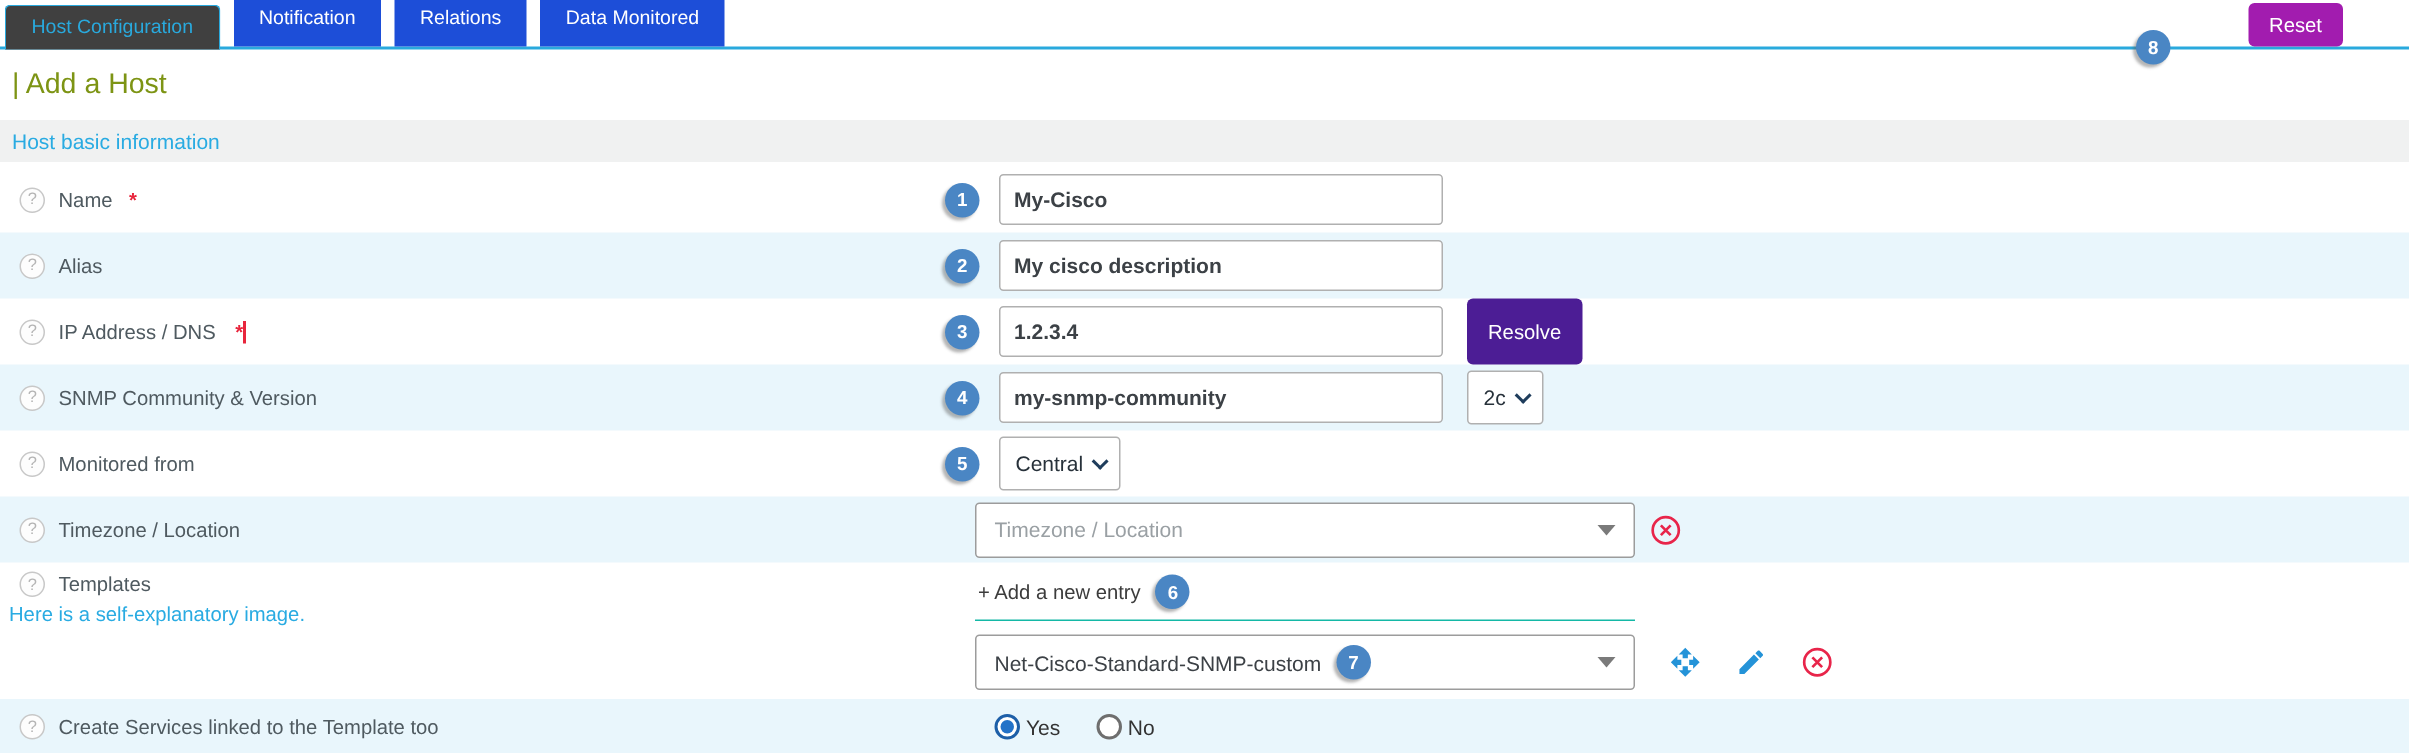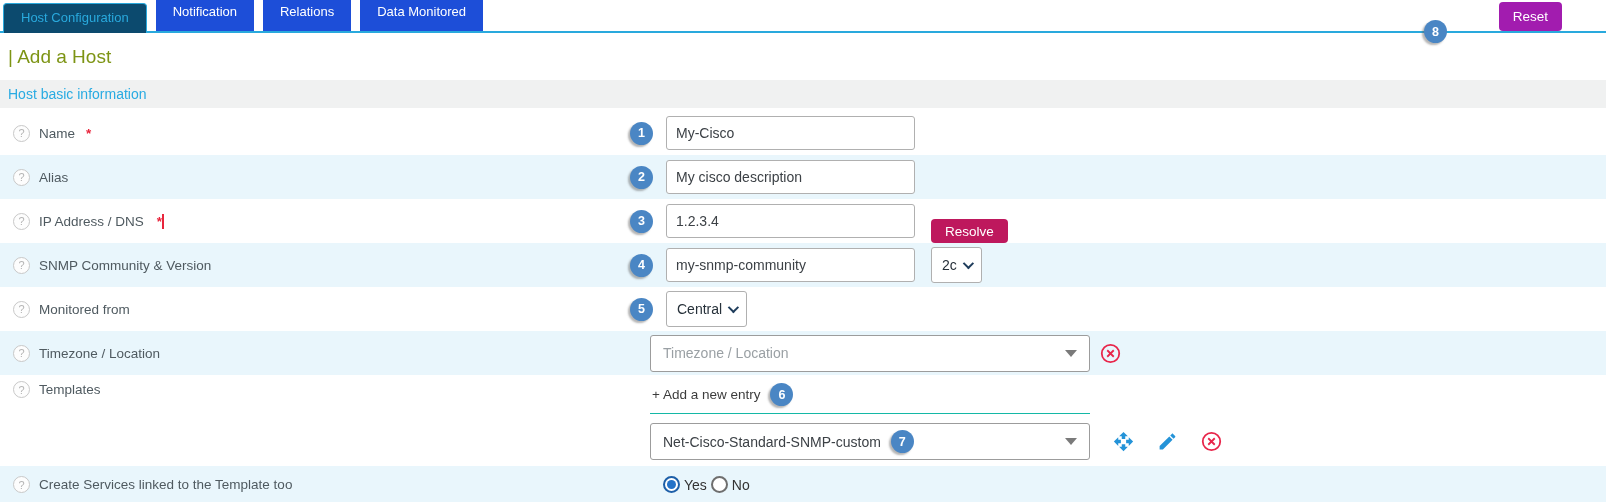--- a/index.html
+++ b/index.html
@@ -18,21 +18,21 @@
     border-bottom: 2px solid #29a9dd;
   }
   .tab {
     height: 40px; display: flex; align-items: center;
     padding: 0 17px; margin-right: 9px;
     background: #1d4ed8; color: #ffffff;
     border-radius: 3px 3px 0 0; font-size: 13px; cursor: pointer;
     white-space: nowrap;
   }
   .tab.active {
-    background: #0c4a6e; color: #29a9dd;
+    background: #404040; color: #29a9dd;
     border: 1px solid #29a9dd; border-bottom: none;
     height: 30px; margin-bottom: -2px; padding-bottom: 2px;
     border-radius: 4px 4px 0 0; position: relative; z-index: 2;
   }
   .tab-actions { margin-left: auto; display: flex; gap: 14px; margin-right: 44px; }
   .btn {
     height: 29px; padding: 0 14px; border: none; border-radius: 4px;
     color: #ffffff; font-size: 13.5px; font-family: inherit; cursor: pointer;
   }
   .btn-save { background: #88b917; }
@@ -67,22 +67,22 @@
   .help-icon {
     width: 17px; height: 17px; border-radius: 50%;
     border: 1px solid #c8c8c8; color: #b5b5b5; background: #fdfdfd;
     font-size: 11px; display: inline-flex; align-items: center; justify-content: center;
     flex: none;
   }
   .req { color: #e8253c; font-weight: bold; margin-left: 2px; }
   .red-caret { display: inline-block; width: 2px; height: 15px; background: #e8253c; margin-left: 1px; vertical-align: middle; }
 
   input.text {
-    width: 249px; height: 34px; border: 1px solid #b0b0b0; border-radius: 3px;
-    padding: 0 9px; font-size: 14px; font-family: inherit; color: #3c4146; background: #fff;
+    width: 296px; height: 34px; border: 1px solid #b0b0b0; border-radius: 3px;
+    padding: 0 9px; font-size: 14px; font-family: inherit; color: #3c4146; background: #fff; font-weight: bold;
   }
   .selectbox {
     height: 36px; border: 1px solid #b0b0b0; border-radius: 3px; background: #fff;
     display: inline-flex; align-items: center; gap: 6px; padding: 0 10px;
     font-size: 14px; color: #27313a; cursor: pointer;
   }
   .chev {
     width: 8px; height: 8px; border-right: 2px solid #1f3d5c; border-bottom: 2px solid #1f3d5c;
     transform: rotate(45deg) translateY(-2px); display: inline-block;
   }
@@ -111,21 +111,21 @@
   .tpl-right { margin-left: 20px; display: flex; flex-direction: column; }
   .add-entry-row {
     width: 440px; display: flex; align-items: center; gap: 10px;
     padding: 2px 0 7px 2px; border-bottom: 1px solid #14b8a6;
     color: #3c3c3c; font-size: 13.5px;
   }
   .add-entry-row .label { cursor: pointer; }
   .tpl-select-row { display: flex; align-items: center; gap: 23px; margin-top: 9px; }
 
   
-  .radio-group { display: flex; align-items: center; gap: 4px; margin-left: 33px; }
+  .radio-group { display: flex; align-items: center; gap: 24px; margin-left: 33px; }
   .radio-opt { display: flex; align-items: center; gap: 4px; cursor: pointer; color: #333; font-size: 14px; }
   .radio {
     width: 17px; height: 17px; border-radius: 50%; background: #fff; flex: none;
     display: inline-flex; align-items: center; justify-content: center;
   }
   .radio.on { border: 2px solid #1d5fa8; }
   .radio.on .dot { width: 9px; height: 9px; border-radius: 50%; background: #2372c8; }
   .radio.off { border: 2px solid #6e6e6e; }
 </style>
 </head>
@@ -174,21 +174,21 @@
 <div class="row">
   <div class="row-label">
     <span class="help-icon">?</span>
     <span>IP Address / DNS</span>
     <span class="req" style="margin-left:4px">*</span>
     <span class="red-caret" style="margin-left:-9px"></span>
   </div>
   <div class="row-control">
     <span class="badge">3</span>
     <input class="text" type="text" value="1.2.3.4" style="">
-    <button class="btn" style="background:#be185d; height:24px; margin-left:3px;margin-top:20px;">Resolve</button>
+    <button class="btn" style="background:#4c1d95; height:44px; margin-left:3px;">Resolve</button>
   </div>
 </div>
 
 <div class="row alt">
   <div class="row-label">
     <span class="help-icon">?</span>
     <span>SNMP Community &amp; Version</span>
   </div>
   <div class="row-control">
     <span class="badge">4</span>
@@ -232,20 +232,21 @@
     </span>
   </div>
 </div>
 
 <div class="row" style="align-items:flex-start; padding-top:6px; padding-bottom:6px;">
   <div class="tpl-label-cell">
     <div class="tpl-label-line">
       <span class="help-icon">?</span>
       <span>Templates</span>
     </div>
+    <div class="tpl-link">Here is a self-explanatory image.</div>
   </div>
   <div class="tpl-right">
     <div class="add-entry-row">
       <span class="label">+ Add a new entry</span>
       <span class="badge">6</span>
     </div>
     <div class="tpl-select-row">
       <div class="combo">
         <span>Net-Cisco-Standard-SNMP-custom</span>
         <span class="badge">7</span>

